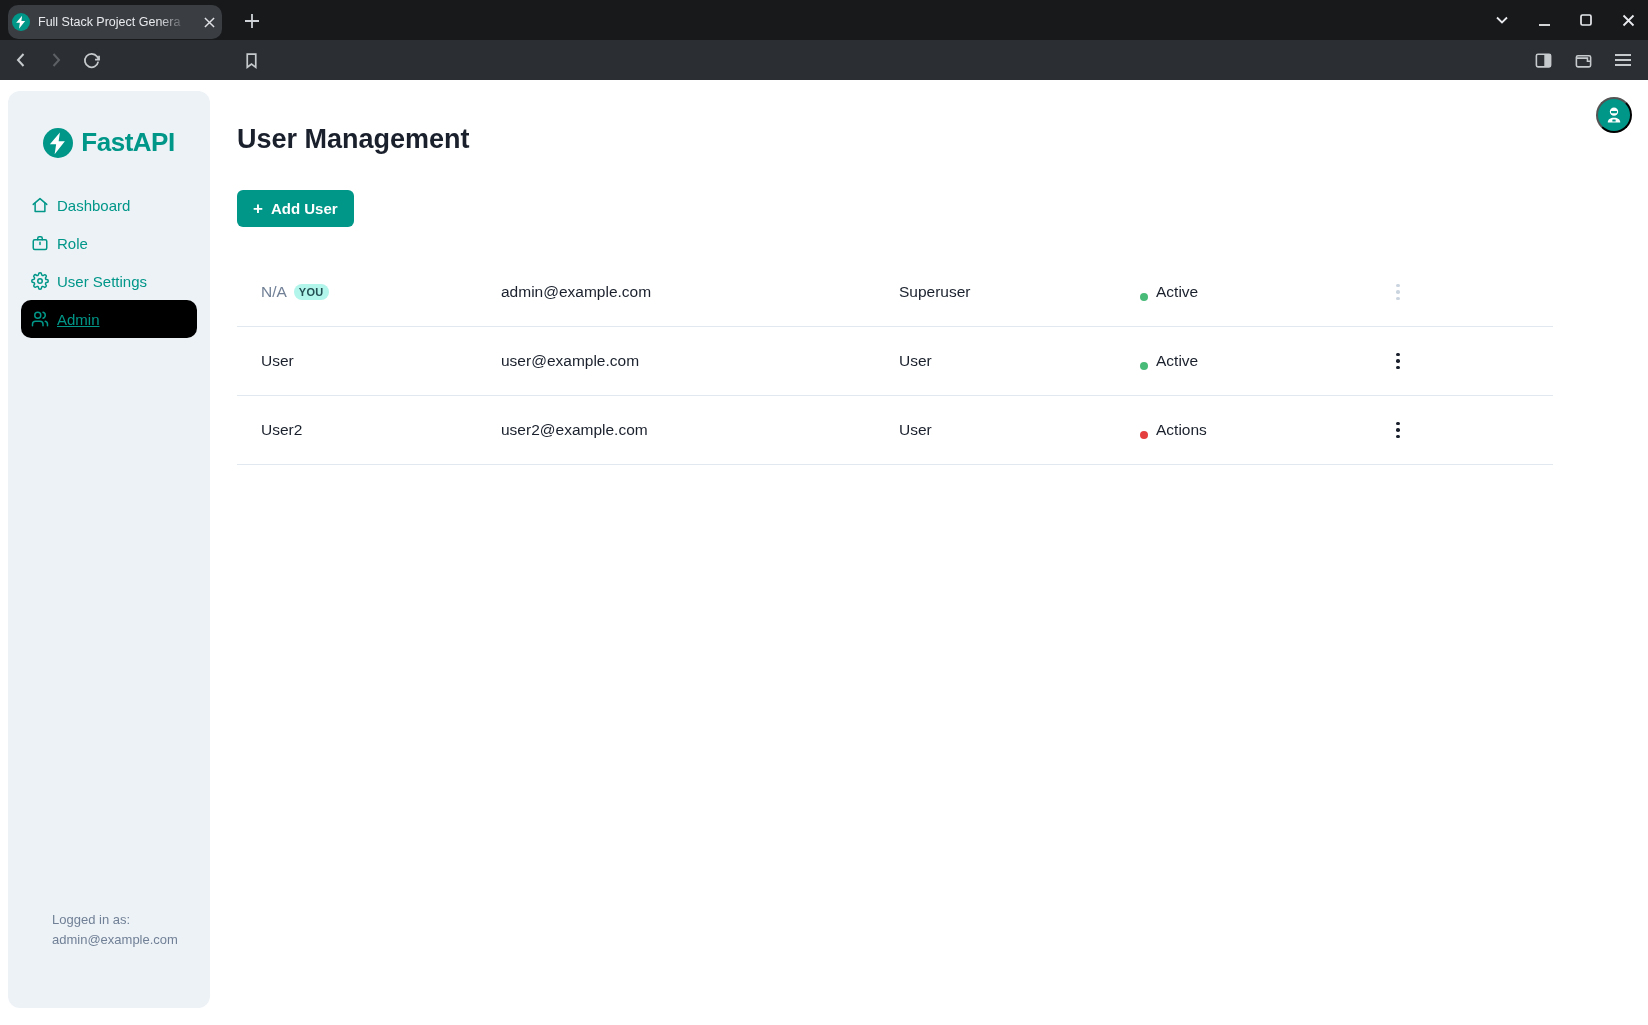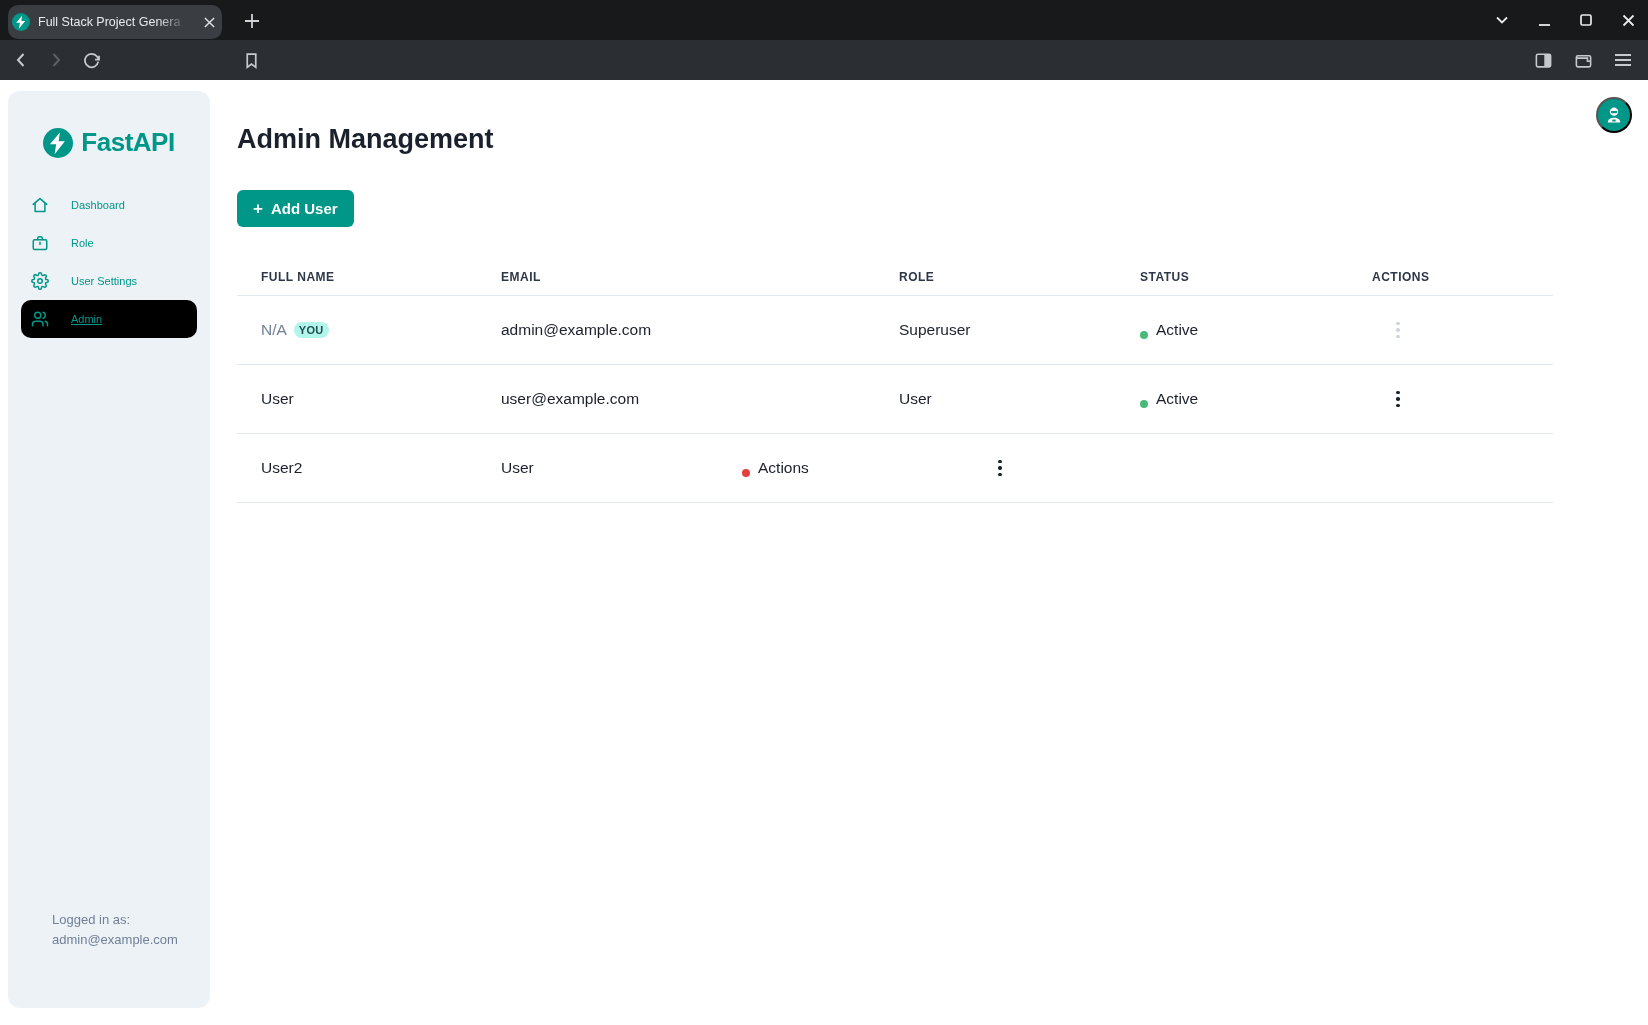--- a/index.html
+++ b/index.html
@@ -42,22 +42,22 @@
   .toolbar-right { position:absolute; right:14px; top:0; height:40px; display:flex; align-items:center; gap:18px; }
 
   
   .page { position:absolute; top:80px; left:0; right:0; bottom:0; background:#fff; }
 
   .sidebar { position:absolute; left:8px; top:11px; width:202px; height:917px; background:#EDF2F7; border-radius:12px; }
   .logo-row { margin-top:36px; display:flex; align-items:center; justify-content:center; gap:8px; }
   .logo-circle { width:30px; height:30px; }
   .logo-text { font-size:26px; font-weight:600; color:#009688; letter-spacing:-0.5px; }
   .nav { margin-top:28px; padding:0 13px; display:flex; flex-direction:column; }
-  .nav-item { height:38px; display:flex; align-items:center; gap:22px; padding:0 10px; color:#009688;
-              font-size:11px; border-radius:10px; cursor:pointer; }
+  .nav-item { height:38px; display:flex; align-items:center; gap:8px; padding:0 10px; color:#009688;
+              font-size:15px; border-radius:10px; cursor:pointer; }
   .nav-item.active { background:#000000;text-decoration:underline; }
   .nav-item svg { flex:0 0 auto; }
   .side-footer { position:absolute; left:24px; bottom:58px; font-size:13px; color:#718096; line-height:20px;margin-left:20px; }
 
   .avatar-btn { position:absolute; right:16px; top:17px; width:36px; height:36px; border-radius:50%;
                 background:#009688; display:flex; align-items:center; justify-content:center; cursor:pointer; }
 
   .page-title { position:absolute; left:237px; top:44px; font-size:27px; font-weight:bold; color:#1A202C; }
   .add-user-btn { position:absolute; left:237px; top:110px; height:37px; background:#009688; color:#fff;
                   border:none; border-radius:6px; font-family:inherit; font-size:15px; font-weight:bold;
@@ -267,34 +267,27 @@
 
     <button class="avatar-btn">
       <svg width="20" height="20" viewBox="0 0 24 24">
         <circle cx="12" cy="8" r="5" fill="#fff"></circle>
         <path d="M8.4 7.2h7.2v1.6c0 .9-.7 1.2-1.6 1.2H10c-.9 0-1.6-.3-1.6-1.2z" fill="#009688"></path>
         <path d="M4.5 21c0-3.6 3.2-5.6 7.5-5.6s7.5 2 7.5 5.6z" fill="#fff"></path>
         <rect x="10" y="17.5" width="4" height="2.4" rx="0.6" fill="#009688"></rect>
       </svg>
     </button>
 
-    <h1 class="page-title">Admin Management</h1>
+    <h1 class="page-title">User Management</h1>
     <button class="add-user-btn">
       <span class="plus-glyph">+</span>
       <span>Add User</span>
     </button>
 
     <div class="table">
-      <div class="t-head">
-        <div class="cell c1">Full Name</div>
-        <div class="cell c2">Email</div>
-        <div class="cell c3">Role</div>
-        <div class="cell c4">Status</div>
-        <div class="cell c5">Actions</div>
-      </div>
 
       <div class="t-row">
         <div class="cell c1 name-cell">
           <span class="muted-text">N/A</span>
           <span class="you-badge">YOU</span>
         </div>
         <div class="cell c2">admin@example.com</div>
         <div class="cell c3">Superuser</div>
         <div class="cell c4 status-cell">
           <span class="dot" style="background: rgb(72, 187, 120);"></span>
@@ -325,20 +318,21 @@
               <i></i>
               <i></i>
             </button>
         </div>
       </div>
 
       <div class="t-row">
         <div class="cell c1 name-cell">
           <span>User2</span>
         </div>
+        <div class="cell c2">user2@example.com</div>
         <div class="cell c3">User</div>
         <div class="cell c4 status-cell">
           <span class="dot" style="background: rgb(229, 62, 62);"></span>
           <span>Actions</span>
         </div>
         <div class="cell c5">
           <button class="kebab">
               <i></i>
               <i></i>
               <i></i>

